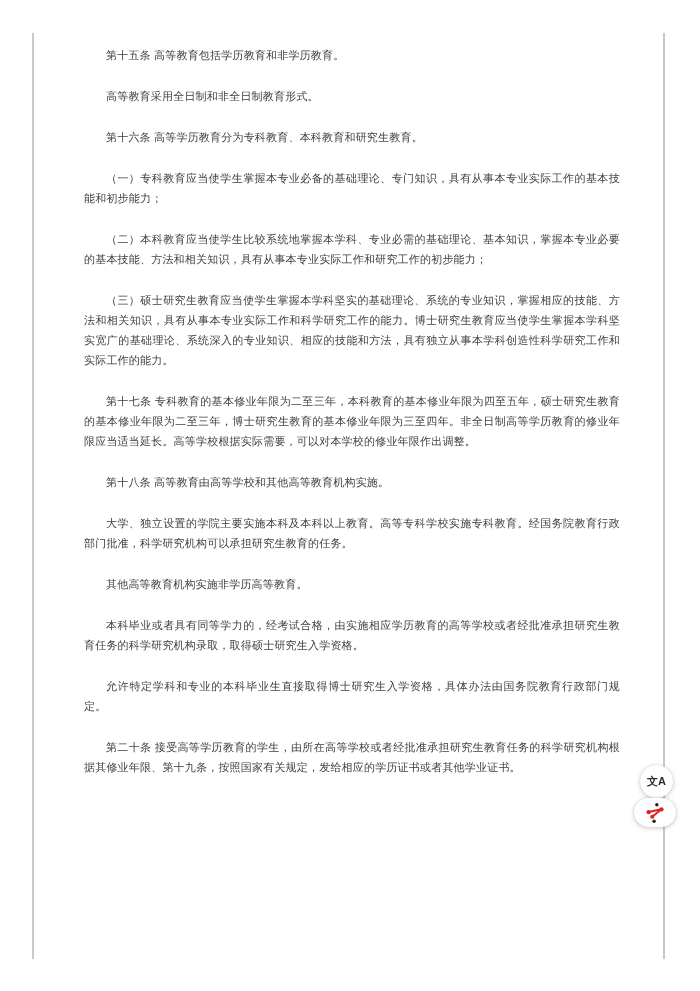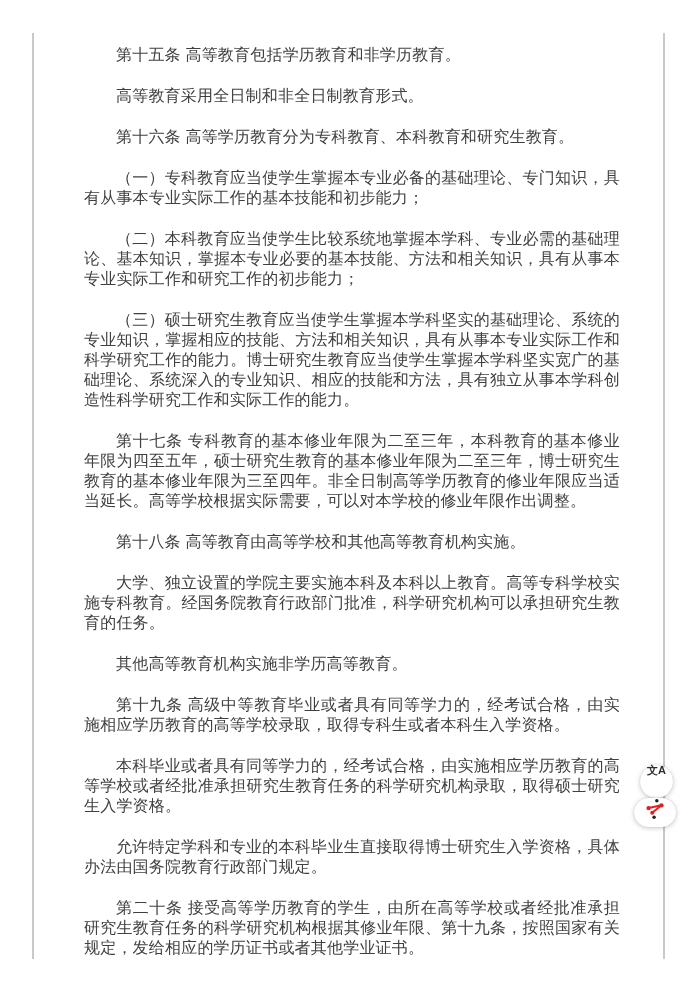--- a/index.html
+++ b/index.html
@@ -25,35 +25,35 @@
     width: 633px;
     height: 926px;
     box-sizing: border-box;
     background: #ffffff;
     border-left: 2px solid #c9c9c9;
     border-right: 2px solid #c9c9c9;
     padding: 12px 43px 0 50px;
   }
   .page p {
     margin: 0 0 21px 0;
-    font-size: 16px;
+    font-size: 11px;
     line-height: 20px;
     color: #404040;
     text-align: justify;
     text-justify: inter-ideograph;
     text-indent: 2em;
     letter-spacing: 0.2px;
   }
   
   .fab {
     position: absolute;
     background: #ffffff;
     box-shadow: 0 1px 5px rgba(0,0,0,0.22), 0 0 1px rgba(0,0,0,0.18);
     display: flex;
-    align-items: flex-start;
+    align-items: center;
     justify-content: center;
     cursor: pointer;
     z-index: 10;
   }
   .fab-translate {
     left: 640px;
     top: 765px;
     width: 33px;
     height: 33px;
     border-radius: 50%;
@@ -84,21 +84,20 @@
     <p>第十五条 高等教育包括学历教育和非学历教育。</p>
     <p>高等教育采用全日制和非全日制教育形式。</p>
     <p>第十六条 高等学历教育分为专科教育、本科教育和研究生教育。</p>
     <p>（一）专科教育应当使学生掌握本专业必备的基础理论、专门知识，具有从事本专业实际工作的基本技能和初步能力；</p>
     <p>（二）本科教育应当使学生比较系统地掌握本学科、专业必需的基础理论、基本知识，掌握本专业必要的基本技能、方法和相关知识，具有从事本专业实际工作和研究工作的初步能力；</p>
     <p>（三）硕士研究生教育应当使学生掌握本学科坚实的基础理论、系统的专业知识，掌握相应的技能、方法和相关知识，具有从事本专业实际工作和科学研究工作的能力。博士研究生教育应当使学生掌握本学科坚实宽广的基础理论、系统深入的专业知识、相应的技能和方法，具有独立从事本学科创造性科学研究工作和实际工作的能力。</p>
     <p>第十七条 专科教育的基本修业年限为二至三年，本科教育的基本修业年限为四至五年，硕士研究生教育的基本修业年限为二至三年，博士研究生教育的基本修业年限为三至四年。非全日制高等学历教育的修业年限应当适当延长。高等学校根据实际需要，可以对本学校的修业年限作出调整。</p>
     <p>第十八条 高等教育由高等学校和其他高等教育机构实施。</p>
     <p>大学、独立设置的学院主要实施本科及本科以上教育。高等专科学校实施专科教育。经国务院教育行政部门批准，科学研究机构可以承担研究生教育的任务。</p>
     <p>其他高等教育机构实施非学历高等教育。</p>
-    <p>第十九条 高级中等教育毕业或者具有同等学力的，经考试合格，由实施相应学历教育的高等学校录取，取得专科生或者本科生入学资格。</p>
     <p>本科毕业或者具有同等学力的，经考试合格，由实施相应学历教育的高等学校或者经批准承担研究生教育任务的科学研究机构录取，取得硕士研究生入学资格。</p>
     <p>允许特定学科和专业的本科毕业生直接取得博士研究生入学资格，具体办法由国务院教育行政部门规定。</p>
     <p>第二十条 接受高等学历教育的学生，由所在高等学校或者经批准承担研究生教育任务的科学研究机构根据其修业年限、第十九条，按照国家有关规定，发给相应的学历证书或者其他学业证书。</p>
   </div>
 
   <div class="fab fab-translate">
     <span class="glyph">文A</span>
   </div>
 
   <div class="fab fab-network">

